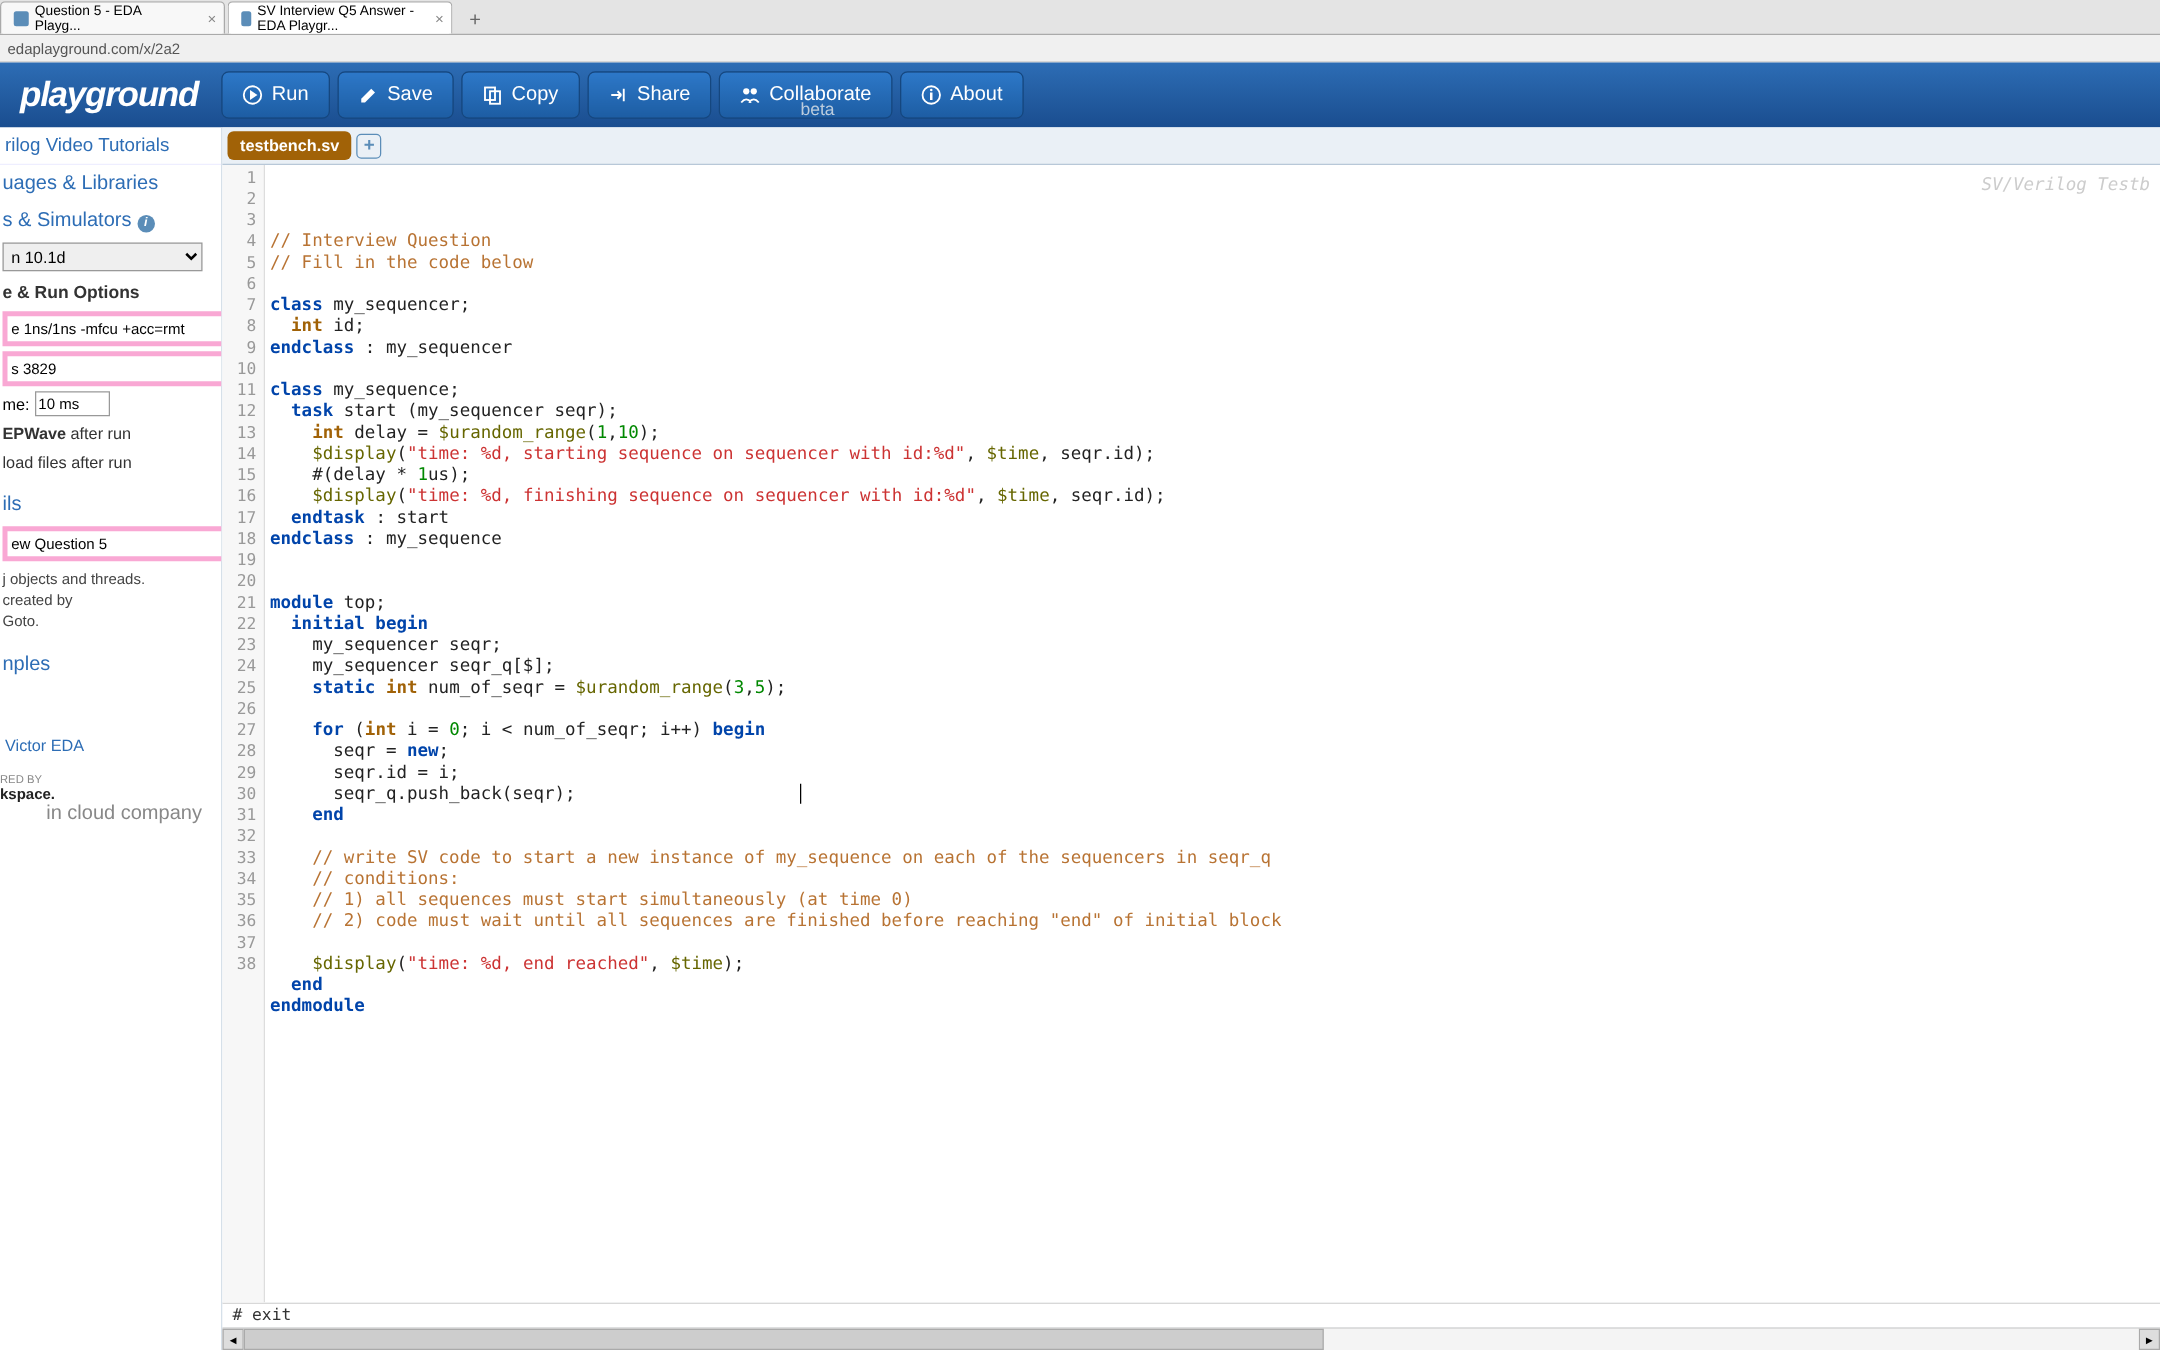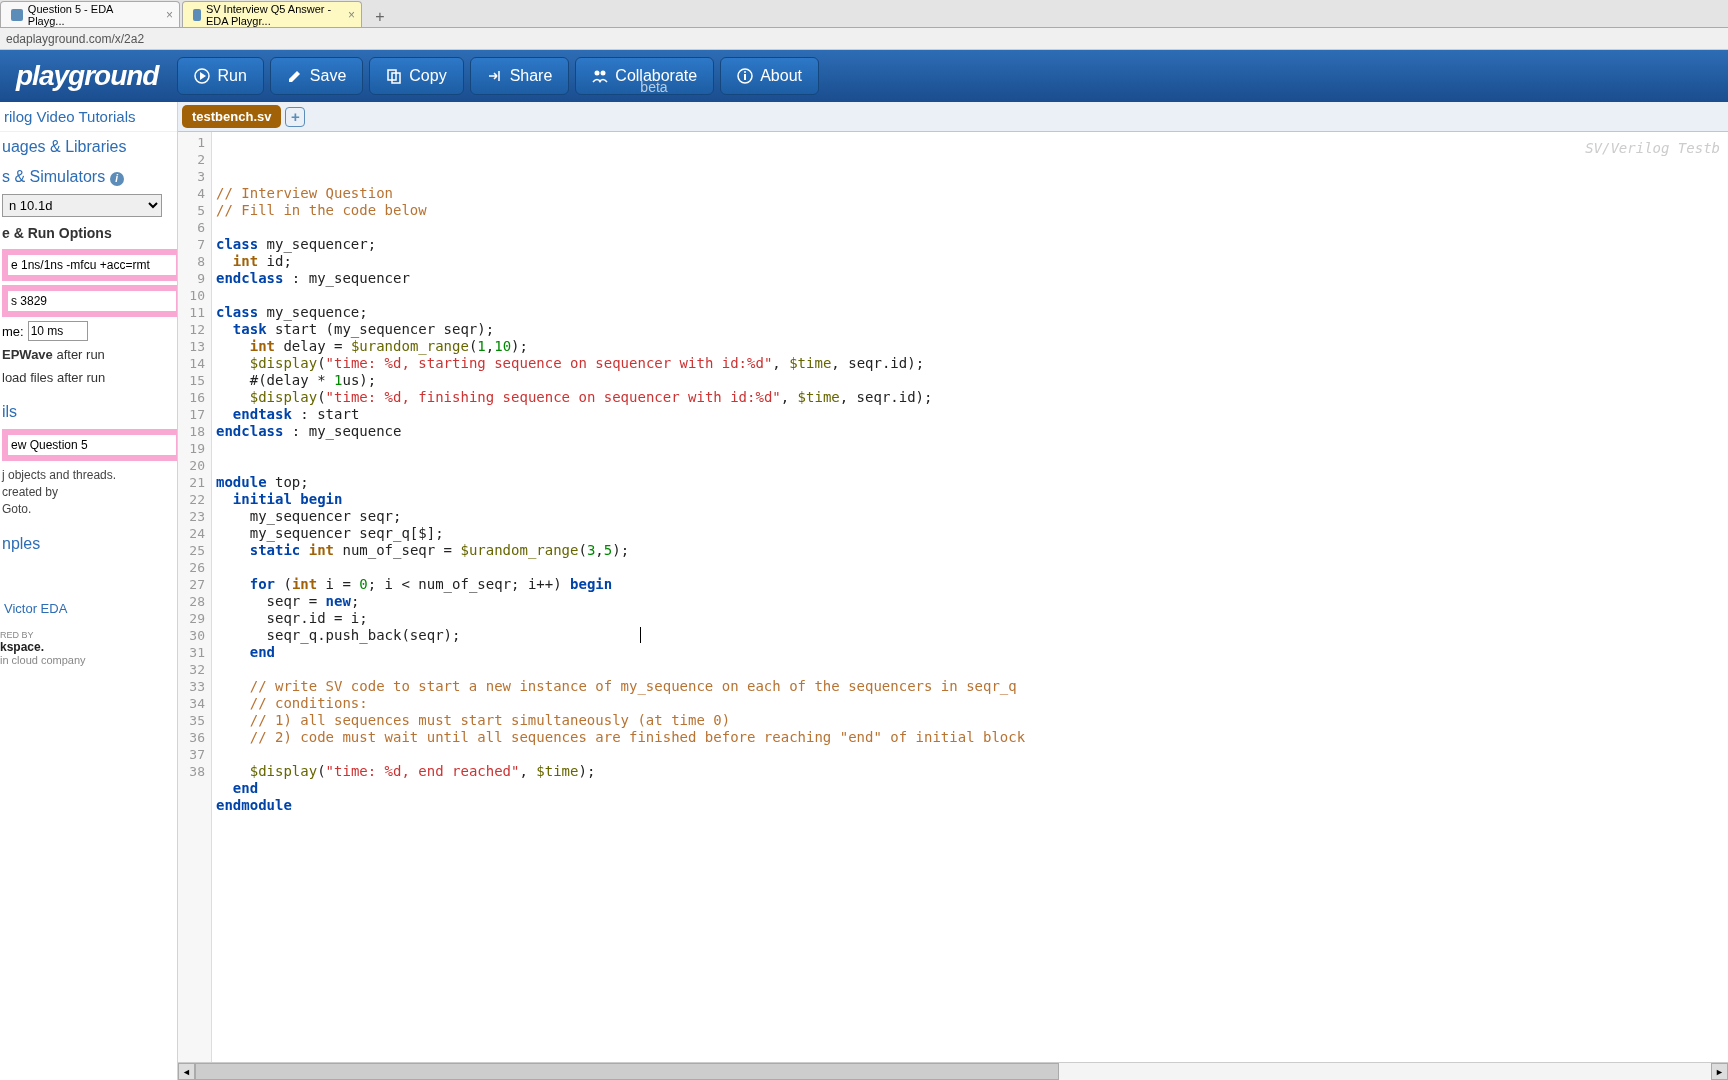--- a/index.html
+++ b/index.html
@@ -2,21 +2,21 @@
 <html><head>
 <meta charset="utf-8">
 <style>
 * { margin: 0; padding: 0; box-sizing: border-box; }
 body { font-family: Arial, sans-serif; font-size: 13px; background: #fff; overflow: hidden; width: 1728px; height: 1080px; }
 
 
 .browser-tabs { background: #e4e4e4; height: 28px; display: flex; align-items: flex-end; border-bottom: 1px solid #aaa; }
 .browser-tab { background: #f8f8f8; border: 1px solid #aaa; border-bottom: none; height: 26px; padding: 0 28px 0 10px; display: flex; align-items: center; font-size: 11px; margin-right: 2px; border-radius: 4px 4px 0 0; position: relative; max-width: 180px; }
 .browser-tab .close-x { position: absolute; right: 6px; font-size: 12px; color: #888; }
-.browser-tab.inactive { background: #fef9c3; margin-top: 47px; }
+.browser-tab.inactive { background: #ffffff; margin-top: 47px; }
 .browser-tab-favicon { width: 12px; height: 12px; margin-right: 5px; background: #5b8db8; border-radius: 2px; }
 .new-tab { width: 24px; height: 20px; display: flex; align-items: center; justify-content: center; font-size: 16px; color: #666; margin-left: 4px; }
 
 
 .url-bar { background: #f0f0f0; height: 22px; display: flex; align-items: center; padding: 0 6px; border-bottom: 1px solid #ccc; font-size: 12px; color: #555; }
 
 
 .main-toolbar { background: linear-gradient(#2d6db5, #1a4d8f); height: 52px; display: flex; align-items: center; justify-content: space-between; }
 .toolbar-left { display: flex; align-items: center; height: 100%; }
 .logo { color: #fff; font-size: 28px; font-weight: bold; font-style: italic; padding: 0 16px; letter-spacing: -1px; }
@@ -26,29 +26,29 @@
 .toolbar-right .toolbar-btn { margin-right: 6px; }
 
 
 .content { display: flex; height: calc(1080px - 28px - 22px - 52px); }
 
 
 .sidebar { width: 178px; background: #fff; border-right: 1px solid #c9d6e2; overflow: hidden; font-size: 13px; }
 .sidebar-link { color: #2d6db5; padding: 6px 4px; display: block; font-size: 15px; border-bottom: 1px solid #eef; }
 .sidebar-section { color: #2d6db5; font-size: 16px; padding: 6px 2px; font-weight: normal; }
 .sidebar-dropdown { width: 160px; margin: 2px; padding: 2px; border: 1px solid #999; font-size: 13px; }
-.sidebar-input { width: 180px; margin: 2px; padding: 3px; border: 6px solid #f9a8d4; font-size: 12px; }
+.sidebar-input { width: 180px; margin: 2px; padding: 3px; border: 4px solid #f9a8d4; font-size: 12px; }
 .sidebar-label { padding: 4px 2px; font-size: 13px; color: #333; display: flex; align-items: center; gap: 4px; }
 .sidebar-row { display: flex; align-items: center; padding: 2px; gap: 4px; }
 .sidebar-row input.small { width: 60px; padding: 2px; border: 1px solid #999; font-size: 12px; }
 .sidebar-text { font-size: 12px; color: #444; padding: 4px 2px; line-height: 1.4; }
 .rackspace { margin-top: 8px; }
 .rackspace .r1 { font-size: 9px; color: #888; }
 .rackspace .r2 { font-size: 12px; font-weight: bold; color: #222; }
-.rackspace .r3 { font-size: 11px; color: #888; }
+.rackspace .r3 { font-size: 16px; color: #888; margin-left: 37px; }
 
 
 .editor-area { flex: 1; display: flex; flex-direction: column; background: #eaf0f6; }
 .file-tabs { background: #eaf0f6; border-bottom: 1px solid #b8c8d8; height: 30px; display: flex; align-items: center; padding-left: 4px; }
 .file-tab { background: #a16207; color: #fff; border-radius: 5px; padding: 4px 10px; font-size: 13px; margin-right: 4px; font-weight: bold; }
 .add-file-tab { border: 1px solid #5b8db8; color: #5b8db8; width: 20px; height: 20px; border-radius: 4px; display: flex; align-items: center; justify-content: center; font-size: 15px; font-weight: bold; }
 
 .code-container { flex: 1; display: flex; background: #fff; overflow: hidden; position: relative; }
 .gutter { background: #f7f7f7; border-right: 1px solid #ddd; width: 34px; text-align: right; padding: 2px 6px 0 0; font-family: 'Consolas', monospace; font-size: 13px; color: #999; line-height: 17px; }
 .gutter div { height: 17px; }
@@ -226,20 +226,21 @@
           <div>34</div>
           <div>35</div>
           <div>36</div>
           <div>37</div>
           <div>38</div>
         </div>
       <div class="code-body" id="code-body">
         <div class="watermark">SV/Verilog Testb</div>
       <div class="line"><span class="c-comment">// Interview Question</span></div><div class="line"><span class="c-comment">// Fill in the code below</span></div><div class="line"></div><div class="line"><span class="c-keyword">class</span><span class="c-plain"> my_sequencer;</span></div><div class="line"><span class="c-plain">  </span><span class="c-type">int</span><span class="c-plain"> id;</span></div><div class="line"><span class="c-keyword">endclass</span><span class="c-plain"> : my_sequencer</span></div><div class="line"></div><div class="line"><span class="c-keyword">class</span><span class="c-plain"> my_sequence;</span></div><div class="line"><span class="c-plain">  </span><span class="c-keyword">task</span><span class="c-plain"> start (my_sequencer seqr);</span></div><div class="line"><span class="c-plain">    </span><span class="c-type">int</span><span class="c-plain"> delay = </span><span class="c-func">$urandom_range</span><span class="c-plain">(</span><span class="c-num">1</span><span class="c-plain">,</span><span class="c-num">10</span><span class="c-plain">);</span></div><div class="line"><span class="c-plain">    </span><span class="c-func">$display</span><span class="c-plain">(</span><span class="c-string">"time: %d, starting sequence on sequencer with id:%d"</span><span class="c-plain">, </span><span class="c-func">$time</span><span class="c-plain">, seqr.id);</span></div><div class="line"><span class="c-plain">    #(delay * </span><span class="c-num">1</span><span class="c-plain">us);</span></div><div class="line"><span class="c-plain">    </span><span class="c-func">$display</span><span class="c-plain">(</span><span class="c-string">"time: %d, finishing sequence on sequencer with id:%d"</span><span class="c-plain">, </span><span class="c-func">$time</span><span class="c-plain">, seqr.id);</span></div><div class="line"><span class="c-plain">  </span><span class="c-keyword">endtask</span><span class="c-plain"> : start</span></div><div class="line"><span class="c-keyword">endclass</span><span class="c-plain"> : my_sequence</span></div><div class="line"></div><div class="line"></div><div class="line"><span class="c-keyword">module</span><span class="c-plain"> top;</span></div><div class="line"><span class="c-plain">  </span><span class="c-keyword">initial begin</span></div><div class="line"><span class="c-plain">    my_sequencer seqr;</span></div><div class="line"><span class="c-plain">    my_sequencer seqr_q[$];</span></div><div class="line"><span class="c-plain">    </span><span class="c-keyword">static</span><span class="c-plain"> </span><span class="c-type">int</span><span class="c-plain"> num_of_seqr = </span><span class="c-func">$urandom_range</span><span class="c-plain">(</span><span class="c-num">3</span><span class="c-plain">,</span><span class="c-num">5</span><span class="c-plain">);</span></div><div class="line"></div><div class="line"><span class="c-plain">    </span><span class="c-keyword">for</span><span class="c-plain"> (</span><span class="c-type">int</span><span class="c-plain"> i = </span><span class="c-num">0</span><span class="c-plain">; i &lt; num_of_seqr; i++) </span><span class="c-keyword">begin</span></div><div class="line"><span class="c-plain">      seqr = </span><span class="c-keyword">new</span><span class="c-plain">;</span></div><div class="line"><span class="c-plain">      seqr.id = i;</span></div><div class="line"><span class="c-plain">      seqr_q.push_back(seqr);</span><span class="cursor-mark" style="margin-left: 180px;"> </span></div><div class="line"><span class="c-plain">    </span><span class="c-keyword">end</span></div><div class="line"></div><div class="line"><span class="c-plain">    </span><span class="c-comment">// write SV code to start a new instance of my_sequence on each of the sequencers in seqr_q</span></div><div class="line"><span class="c-plain">    </span><span class="c-comment">// conditions:</span></div><div class="line"><span class="c-plain">    </span><span class="c-comment">// 1) all sequences must start simultaneously (at time 0)</span></div><div class="line"><span class="c-plain">    </span><span class="c-comment">// 2) code must wait until all sequences are finished before reaching "end" of initial block</span></div><div class="line"></div><div class="line"><span class="c-plain">    </span><span class="c-func">$display</span><span class="c-plain">(</span><span class="c-string">"time: %d, end reached"</span><span class="c-plain">, </span><span class="c-func">$time</span><span class="c-plain">);</span></div><div class="line"><span class="c-plain">  </span><span class="c-keyword">end</span></div><div class="line"><span class="c-keyword">endmodule</span></div><div class="line"></div></div>
     </div>
+    <div class="console-peek">#  exit</div>
     <div class="hscroll">
       <div class="arrow">◄</div>
       <div class="track">
           <div class="thumb"></div>
         </div>
       <div class="arrow">►</div>
     </div>
   </div>
 </div>
 

